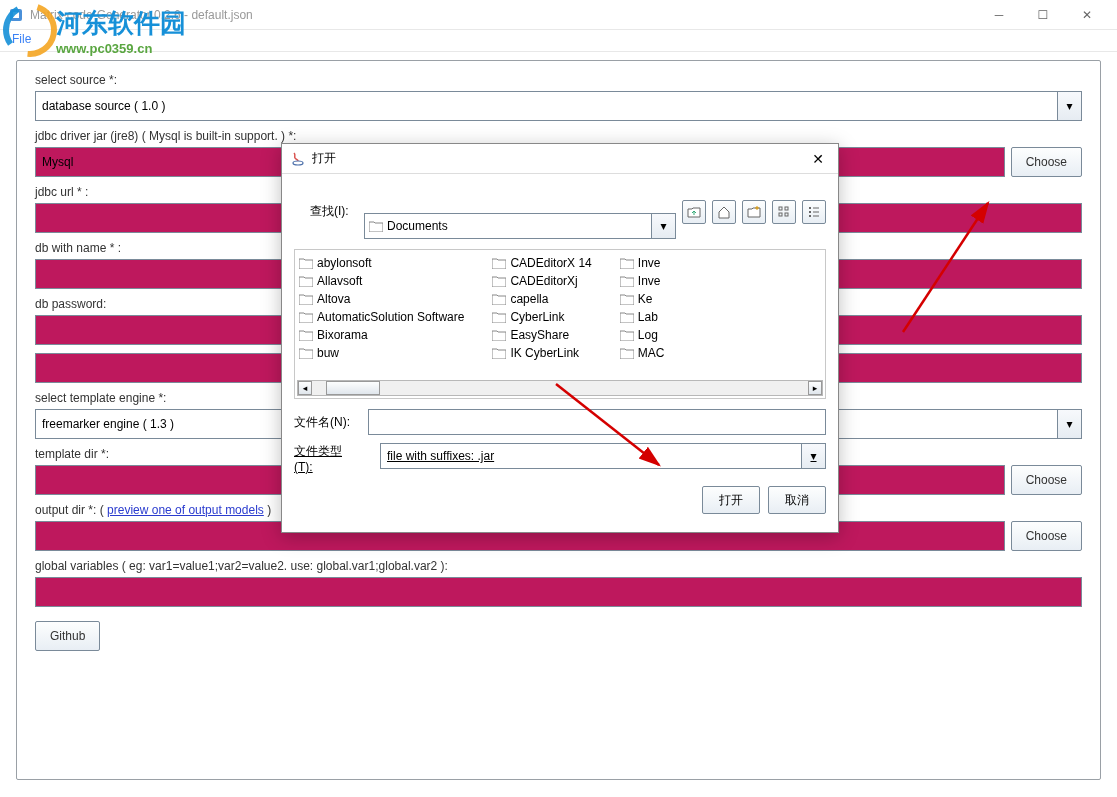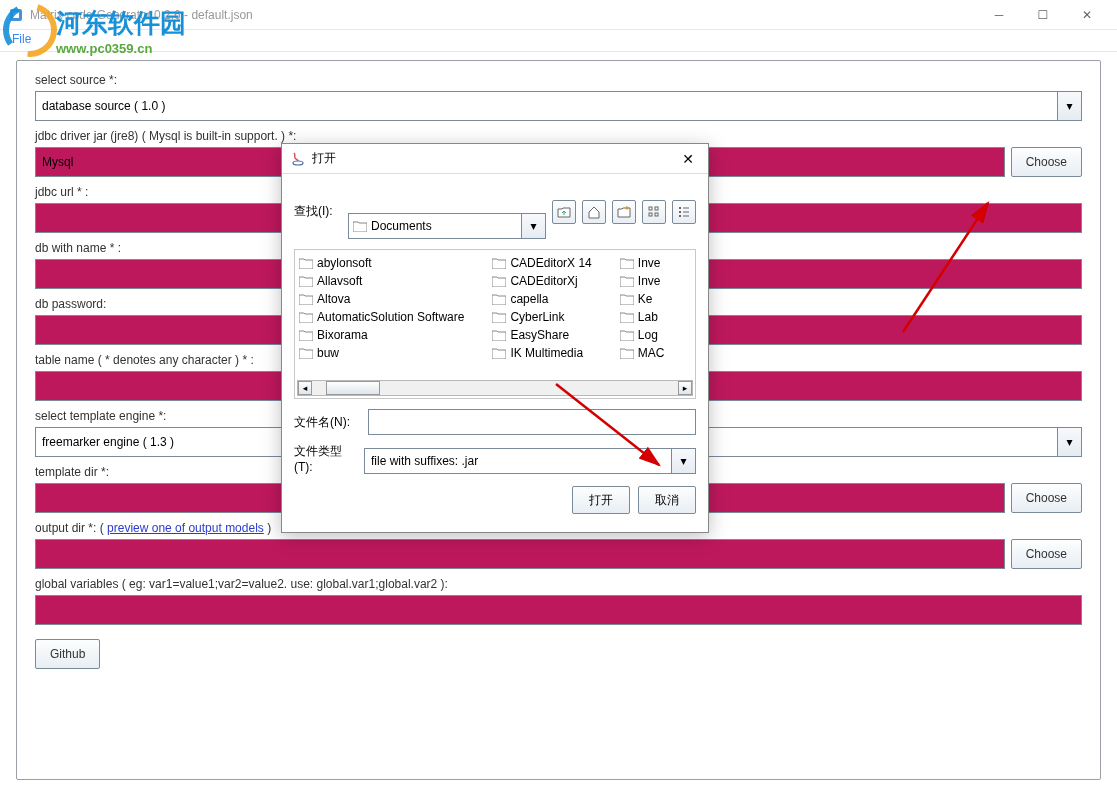--- a/index.html
+++ b/index.html
@@ -26,43 +26,43 @@
 .btn { height: 30px; padding: 0 14px; border: 1px solid #7a8a99; background: linear-gradient(#fdfefe,#e8eef4); color: #333; border-radius: 2px; display: flex; align-items: center; }
 .link { color: #2a3bce; text-decoration: underline; }
 
 
 .watermark { position: absolute; top: 2px; left: 2px; z-index: 5; }
 .watermark .cn { color: #1690d8; font-size: 26px; font-weight: bold; }
 .watermark .url { color: #5aa641; font-size: 13px; font-weight: bold; }
 .watermark-logo { width: 56px; height: 56px; position: absolute; top: 0; left: 0; opacity: 0.9; }
 
 
-.dialog { position: absolute; left: 281px; top: 143px; width: 428px; background: #fff; border: 1px solid #888; box-shadow: 0 4px 18px rgba(0,0,0,0.25); z-index: 10; }
+.dialog { position: absolute; left: 281px; top: 143px; width: 558px; background: #fff; border: 1px solid #888; box-shadow: 0 4px 18px rgba(0,0,0,0.25); z-index: 10; }
 .dialog-title { height: 30px; display: flex; align-items: center; padding: 0 8px; border-bottom: 1px solid #ddd; }
 .dialog-title .dicon { width: 16px; height: 16px; margin-right: 6px; }
 .dialog-title .dtxt { flex: 1; }
 .dialog-title .close { font-size: 14px; padding: 0 6px; }
 .dialog-body { padding: 10px 12px; }
 .lookin-row { display: flex; align-items: center; gap: 6px; margin-bottom: 10px; }
-.lookin-label { width: 48px; }
+.lookin-label { width: 48px; margin-left: 16px; }
 .lookin-select { flex: 1; height: 26px; border: 1px solid #7a8a99; display: flex; align-items: center; justify-content: space-between; padding-left: 4px; margin-top: 29px; }
 .lookin-select .sel-content { display: flex; align-items: center; gap: 4px; }
 .toolbar-btn { width: 24px; height: 24px; border: 1px solid #7a8a99; background: linear-gradient(#fdfefe,#e8eef4); display: flex; align-items: center; justify-content: center; border-radius: 2px; }
 .file-listing { border: 1px solid #c8c8c8; height: 150px; padding: 6px 4px; margin-bottom: 10px; overflow: hidden; position: relative; }
 .file-cols { display: flex; gap: 28px; height: 120px; }
 .file-col { display: flex; flex-direction: column; gap: 4px; }
 .file-item { display: flex; align-items: center; gap: 4px; white-space: nowrap; }
 .folder-icon { width: 14px; height: 11px; }
 .file-scroll { position: absolute; bottom: 2px; left: 2px; right: 2px; height: 16px; border: 1px solid #b8b8b8; display: flex; align-items: center; background: #f0f0f0; }
 .file-scroll .thumb { width: 54px; height: 14px; background: linear-gradient(#fdfefe,#e0e6ec); border: 1px solid #999; margin-left: 14px; }
 .file-scroll .arrow { width: 14px; height: 14px; border: 1px solid #999; background: linear-gradient(#fdfefe,#e0e6ec); display: flex; align-items: center; justify-content: center; font-size: 9px; }
 .name-row { display: flex; align-items: center; gap: 8px; margin-bottom: 8px; }
 .name-row label { width: 66px; }
 .name-row .nfield { flex: 1; height: 26px; border: 1px solid #7a8a99; }
-.type-row { display: flex; align-items: flex-end; gap: 4px; margin-bottom: 12px; }
+.type-row { display: flex; align-items: flex-start; gap: 20px; margin-bottom: 12px; text-decoration: underline; }
 .type-row label { width: 66px; }
 .type-sel { flex: 1; height: 26px; border: 1px solid #7a8a99; display: flex; align-items: center; justify-content: space-between; padding-left: 6px; }
 .dialog-buttons { display: flex; justify-content: flex-end; gap: 8px; padding-bottom: 8px; }
 .dbtn { height: 28px; padding: 0 16px; border: 1px solid #7a8a99; background: linear-gradient(#fdfefe,#e8eef4); border-radius: 2px; display: flex; align-items: center; }
 
 
 .arrow-svg { position: absolute; z-index: 20; pointer-events: none; }
 </style>
 </head>
 <body>
@@ -128,21 +128,20 @@
   </div>
 
   <div class="field-group">
     <label class="field-label">db password:</label>
     <div class="field-row">
         <input class="field-input" value="" style="">
       </div>
   </div>
 
   <div class="field-group">
-    <label class="field-label">table name ( * denotes any character ) * :</label>
     <div class="field-row">
         <input class="field-input" value="" style="">
       </div>
   </div>
 
   <div class="field-group">
     <label class="field-label">select template engine *:</label>
     <div class="field-row">
       <div class="field-select">
         <span>freemarker engine ( 1.3 )</span>
@@ -306,21 +305,21 @@
             <div class="file-item">
               <svg class="folder-icon" viewBox="0 0 14 11">
                 <path d="M0 1h5l1 1h8v9H0z" fill="#fff" stroke="#888"></path>
               </svg>
               <span>EasyShare</span>
             </div>
             <div class="file-item">
               <svg class="folder-icon" viewBox="0 0 14 11">
                 <path d="M0 1h5l1 1h8v9H0z" fill="#fff" stroke="#888"></path>
               </svg>
-              <span>IK Multimedia</span>
+              <span>IK CyberLink</span>
             </div>
           </div>
         <div class="file-col" id="col3">
             <div class="file-item">
               <svg class="folder-icon" viewBox="0 0 14 11">
                 <path d="M0 1h5l1 1h8v9H0z" fill="#fff" stroke="#888"></path>
               </svg>
               <span>Inve</span>
             </div>
             <div class="file-item">

